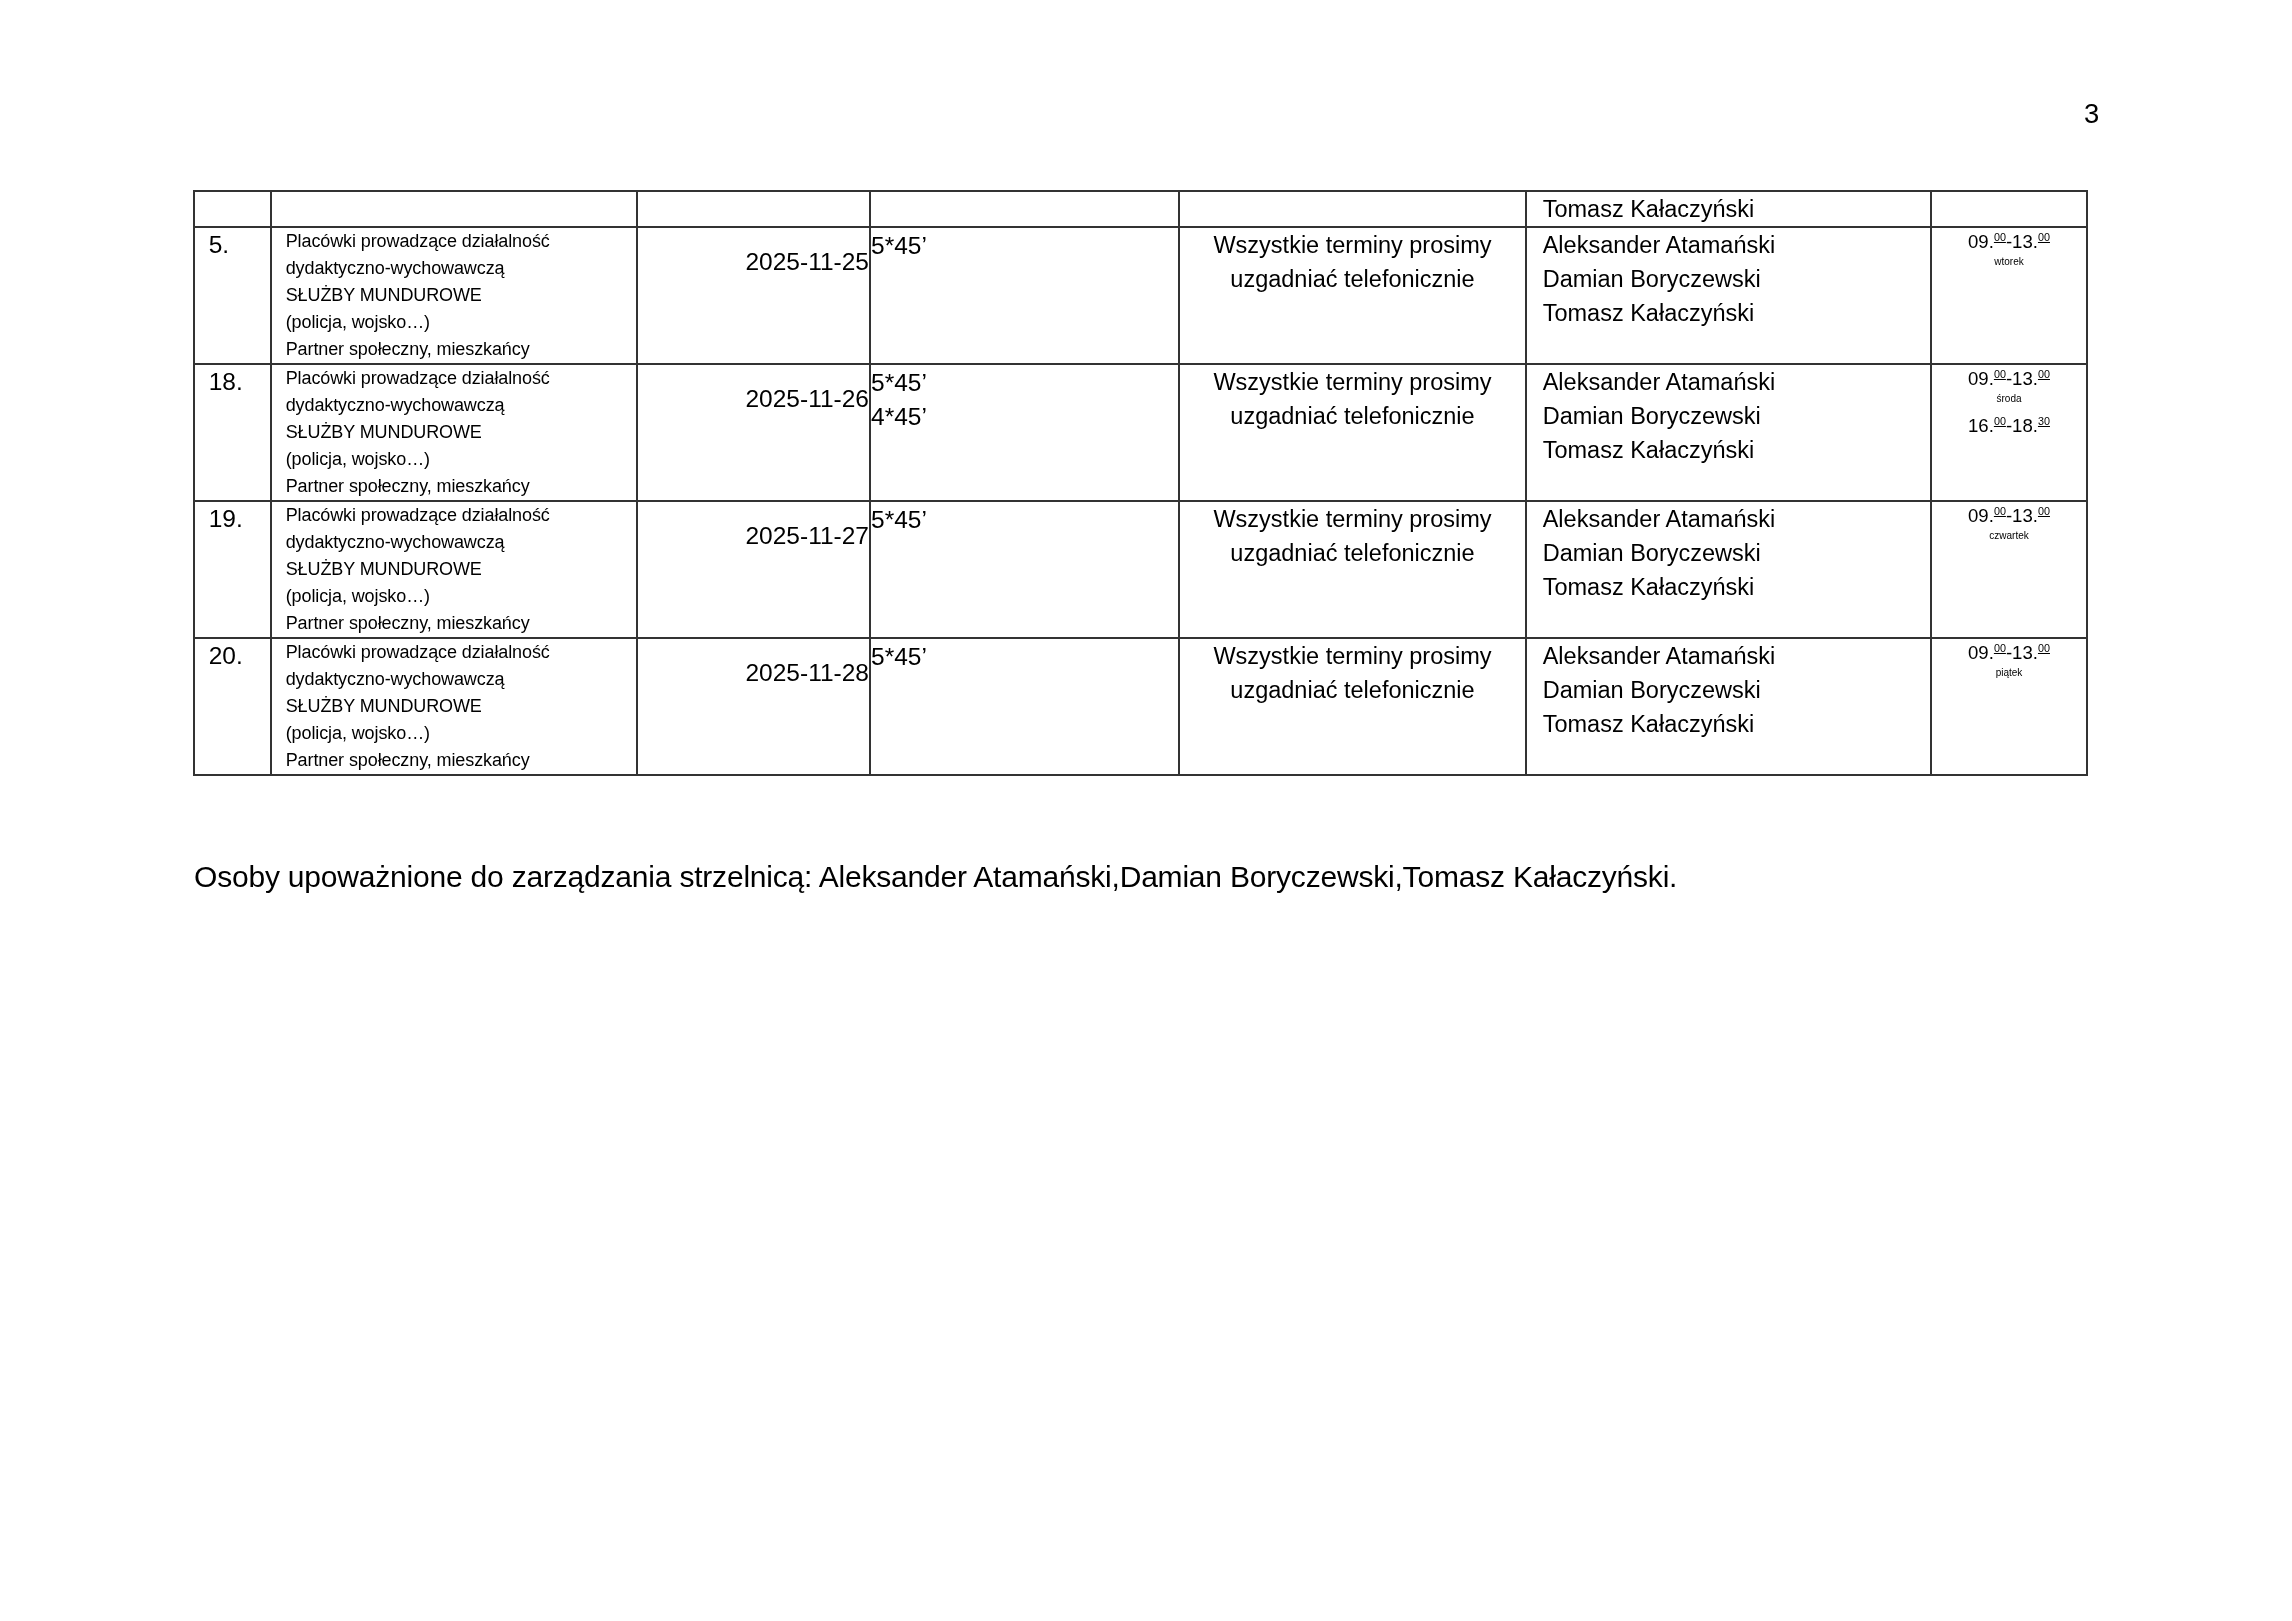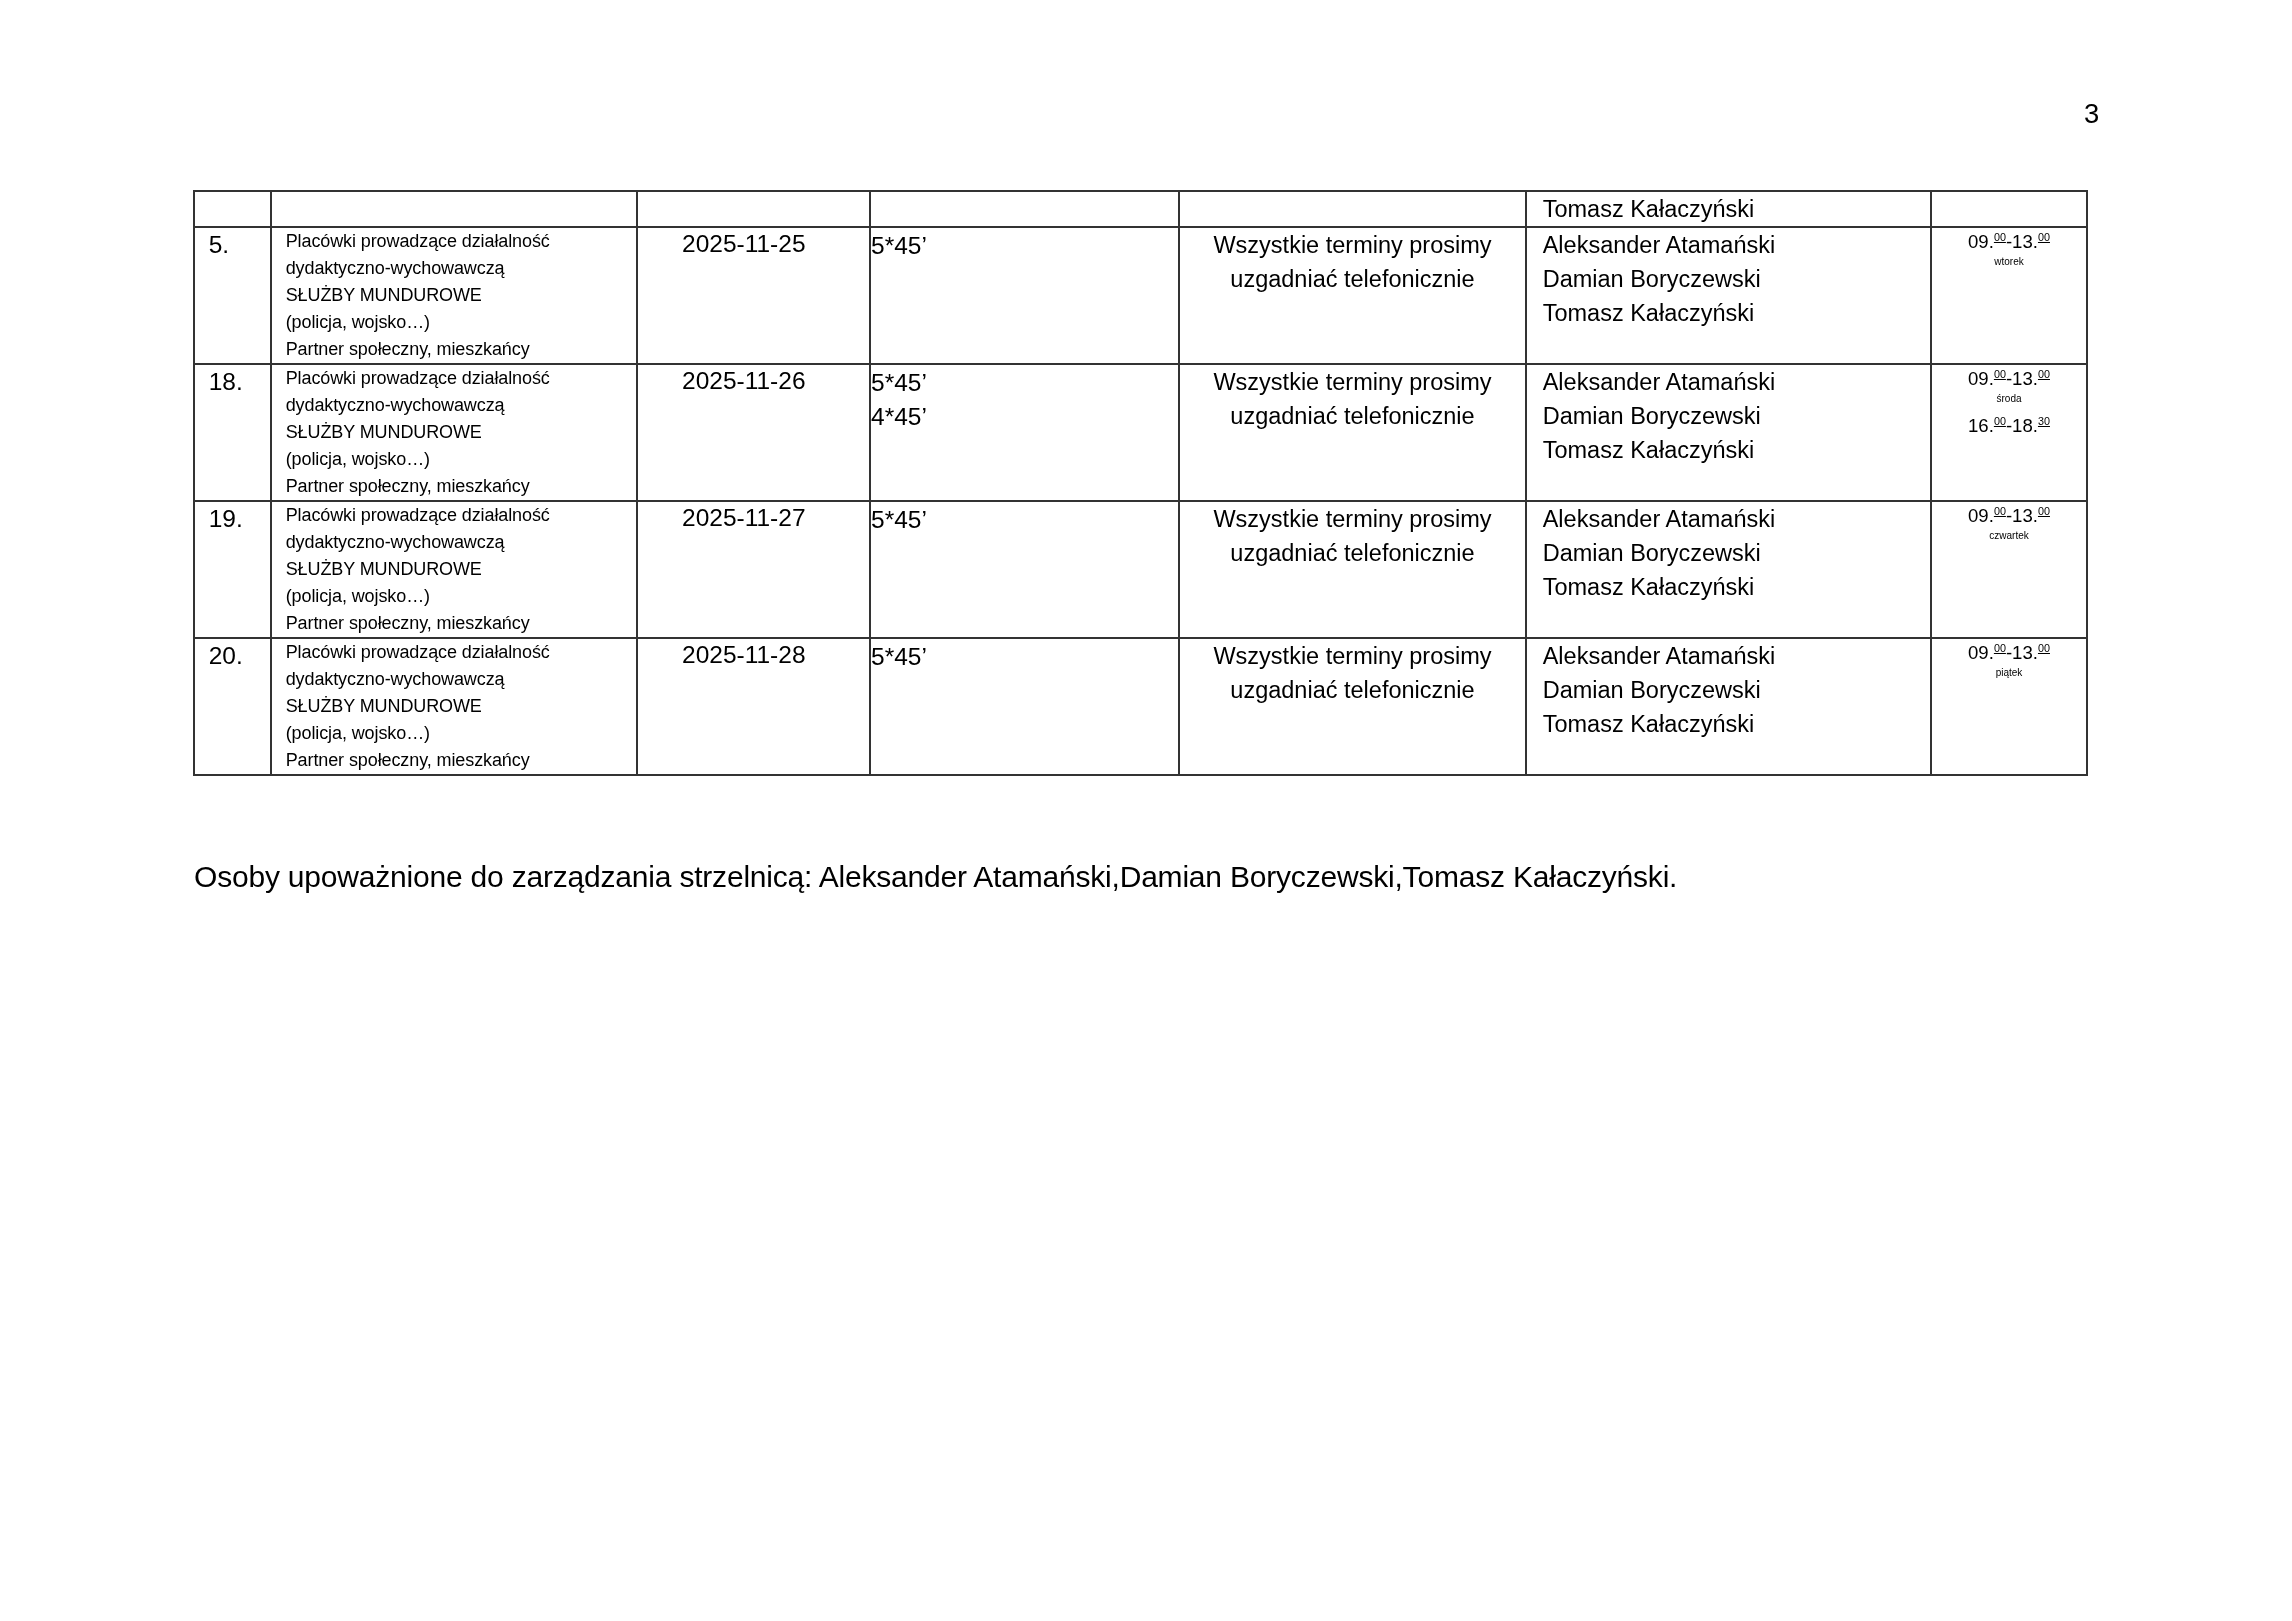--- a/index.html
+++ b/index.html
@@ -14,21 +14,21 @@
     col.c-date { width: 233px; }
     col.c-hours { width: 309px; }
     col.c-note { width: 347px; }
     col.c-people { width: 405px; }
     col.c-time { width: 156px; }
     tr.row-cont td { height: 32px; }
     tr.row-main td { height: 133px; }
     tr.row-total td { height: 33px; }
     .num { font-size: 24.5px; padding: 2px 0 0 13.7px; line-height: 29px; }
     .desc { font-size: 18px; line-height: 27px; padding: 0 0 0 13.7px; white-space: nowrap; letter-spacing: -0.1px; }
-    .date { font-size: 24.5px; text-align: left; line-height: 29px; padding-top: 1px; margin-left: 44px; }
+    .date { font-size: 24.5px; text-align: right; line-height: 29px; padding-top: 19px; margin-left: 44px; }
     .hours { font-size: 24.5px; line-height: 33px; padding-top: 1px; }
     .note { font-size: 23.5px; text-align: center; line-height: 33px; padding-top: 1px; }
     .people { font-size: 23.5px; line-height: 33px; padding: 1px 0 0 15.7px; white-space: nowrap; }
     .time { text-align: center; padding-top: 2.9px; }
     .time .range { font-size: 18.6px; line-height: 21.6px; display: block; }
     .time .range sup { font-size: 10.8px; vertical-align: 6.9px; line-height: 0; text-decoration: underline; }
     .time .day { font-size: 10px; line-height: 19.6px; display: block; }
     .time .range2 { margin-top: 5.9px; }
     .total-label { font-size: 24.5px; font-weight: bold; padding: 2px 0 0 13.7px; line-height: 29px; }
     .total-razem { font-size: 24.5px; font-weight: bold; text-align: right; padding: 2px 15.7px 0 0; line-height: 29px; }

